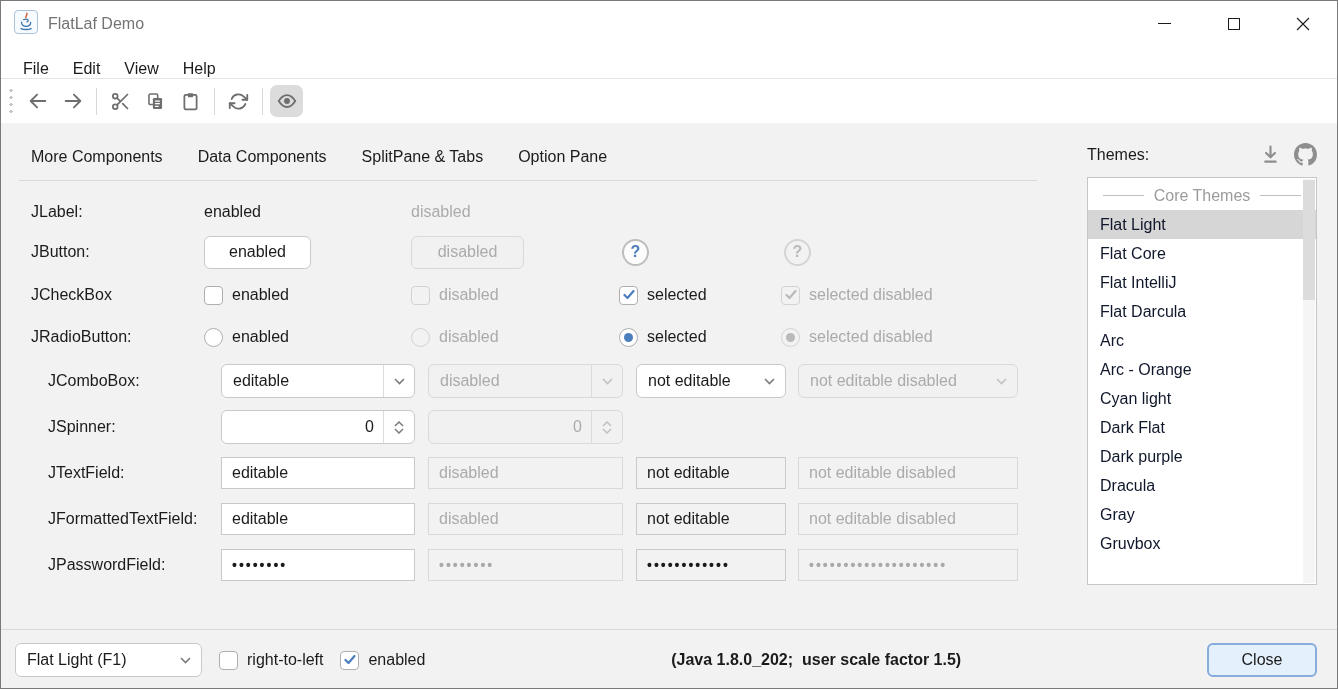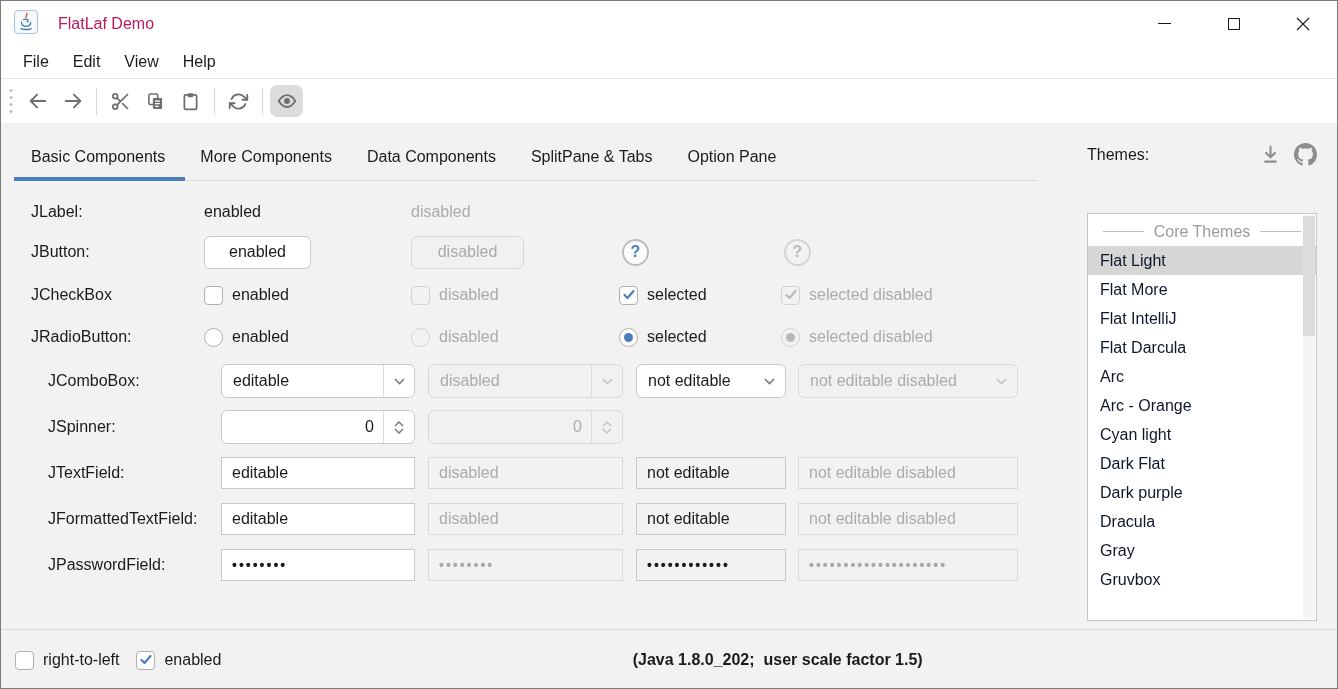--- a/index.html
+++ b/index.html
@@ -3,27 +3,27 @@
 <meta charset="utf-8">
 <style>
   * { box-sizing: border-box; margin: 0; padding: 0; }
   body { font-family: "Liberation Sans", sans-serif; background:#cfcfcf; }
   .window{
     width:1338px;height:689px;background:#F2F2F2;position:relative;
     border:1px solid #7a7a7a; overflow:hidden; color:#1b1b1b; font-size:16px;
   }
   
   .titlebar{height:45px;background:#fff;display:flex;align-items:center;padding-left:13px;}
-  .title-text{margin-left:20px;font-size:16px;color:#be185d;}
+  .title-text{margin-left:10px;font-size:16px;color:#737373;}
   .win-controls{margin-left:auto;display:flex;height:100%;}
   .win-btn{width:69px;height:100%;display:flex;align-items:center;justify-content:center;cursor:default;}
   .glyph-min{width:13px;height:1px;background:#1b1b1b;display:block;}
   .glyph-max{width:12px;height:12px;border:1px solid #1b1b1b;display:block;}
   
-  .menubar{height:33px;background:#fff;display:flex;align-items:center;padding-left:11px;border-bottom:1px solid #E4E4E4;}
+  .menubar{height:33px;background:#fff;display:flex;align-items:flex-end;padding-left:11px;border-bottom:1px solid #E4E4E4;}
   .menu-item{padding:0 12px;font-size:16px;color:#1b1b1b;}
   .menu-item:first-child{padding-left:0;margin-left:11px;}
   
   .toolbar{height:44px;background:#fff;display:flex;align-items:center;padding-left:5px;}
   .grip{width:4px;height:28px;margin:0 7px 0 3px;
     background-image:radial-gradient(circle,#C6C6C6 1.5px,transparent 1.8px);
     background-size:4px 7px;background-position:center top;background-repeat:repeat-y;}
   .tb-btn{width:33px;height:32px;display:flex;align-items:center;justify-content:center;border-radius:7px;margin:0 1px;}
   .tb-btn.toggled{background:#DCDCDC;}
   .tb-sep{width:1px;height:27px;background:#D8D8D8;margin:0 6px;}
@@ -72,21 +72,21 @@
       padding:0 10px;font-size:16px;color:#1b1b1b;}
   .tf.noneditable{background:#F2F2F2;}
   .tf.disabled{background:#F2F2F2;border-color:#D9D9D9;color:#ABABAB;}
   .pw{font-weight:bold;letter-spacing:2px;font-size:14px;}
   .pw.dis{color:#A9A9A9;}
   
   .themes{width:264px;padding:20px 20px 0 14px;display:flex;flex-direction:column;}
   .themes-head{display:flex;align-items:center;margin:0 0 11px 0;}
   .themes-title{font-size:16px;}
   .themes-icons{margin-left:auto;display:flex;align-items:center;gap:13px;}
-  .theme-list{border:1px solid #C6C6C6;background:#fff;height:408px;position:relative;overflow:hidden;padding-top:3px;margin-top:36px;}
+  .theme-list{border:1px solid #C6C6C6;background:#fff;height:408px;position:relative;overflow:hidden;padding-top:3px;}
   .t-item{height:29px;display:flex;align-items:center;padding-left:12px;font-size:16px;color:#0f172a;}
   .t-item.selected{background:#D6D6D6;}
   .t-sep{height:29px;display:flex;align-items:center;gap:10px;padding:0 15px;color:#9B9B9B;font-size:16px;}
   .t-sep::before,.t-sep::after{content:"";flex:1;height:1px;background:#BFBFBF;}
   .v-scrollbar{position:absolute;top:1px;right:1px;bottom:1px;width:12px;background:#F5F5F5;}
   .v-thumb{position:absolute;top:1px;left:0;width:12px;height:120px;background:#DCDCDC;}
   
   .bottombar{height:61px;border-top:1px solid #D9D9D9;background:#F2F2F2;display:flex;align-items:center;
       padding:0 20px 0 14px;gap:17px;}
   .status{flex:1;text-align:center;font-size:16px;white-space:pre;font-weight:bold;}
@@ -182,21 +182,20 @@
           <circle cx="12" cy="12" r="3.2" fill="#6E6E6E"></circle>
         </svg>
     </div>
   </div>
 
   <div class="content">
 
     <div class="main">
 
       <div class="tabs">
-        <span class="tab selected">Basic Components</span>
         <span class="tab">More Components</span>
         <span class="tab">Data Components</span>
         <span class="tab">SplitPane &amp; Tabs</span>
         <span class="tab">Option Pane</span>
       </div>
 
       <div class="rows">
 
         <div class="crow h36">
           <span class="col-label">JLabel:</span>
@@ -424,48 +423,57 @@
           <svg width="23" height="23" viewBox="0 0 16 16">
               <path fill="#8E8E8E" d="M8 0C3.58 0 0 3.58 0 8c0 3.54 2.29 6.53 5.47 7.59.4.07.55-.17.55-.38 0-.19-.01-.82-.01-1.49-2.01.37-2.53-.49-2.69-.94-.09-.23-.48-.94-.82-1.13-.28-.15-.68-.52-.01-.53.63-.01 1.08.58 1.23.82.72 1.21 1.87.87 2.33.66.07-.52.28-.87.51-1.07-1.78-.2-3.64-.89-3.64-3.95 0-.87.31-1.59.82-2.15-.08-.2-.36-1.02.08-2.12 0 0 .67-.21 2.2.82.64-.18 1.32-.27 2-.27s1.36.09 2 .27c1.53-1.04 2.2-.82 2.2-.82.44 1.1.16 1.92.08 2.12.51.56.82 1.27.82 2.15 0 3.07-1.87 3.75-3.65 3.95.29.25.54.73.54 1.48 0 1.07-.01 1.93-.01 2.2 0 .21.15.46.55.38A8.01 8.01 0 0 0 16 8c0-4.42-3.58-8-8-8z"></path>
             </svg>
         </span>
       </div>
       <div class="theme-list">
         <div class="t-sep">
             <span>Core Themes</span>
           </div>
         <div class="t-item selected">Flat Light</div>
-        <div class="t-item">Flat More</div>
+        <div class="t-item">Flat Core</div>
         <div class="t-item">Flat IntelliJ</div>
         <div class="t-item">Flat Darcula</div>
         <div class="t-item">Arc</div>
         <div class="t-item">Arc - Orange</div>
         <div class="t-item">Cyan light</div>
         <div class="t-item">Dark Flat</div>
         <div class="t-item">Dark purple</div>
         <div class="t-item">Dracula</div>
         <div class="t-item">Gray</div>
         <div class="t-item">Gruvbox</div>
         <div class="v-scrollbar">
             <span class="v-thumb"></span>
           </div>
       </div>
     </div>
 
   </div>
 
   <div class="bottombar">
+    <span class="combo w187">
+        <span>Flat Light (F1)</span>
+        <span class="arrow-zone">
+          <svg width="11" height="7" viewBox="0 0 11 7">
+            <path d="M1 1l4.5 4.5L10 1" fill="none" stroke="#7B7B7B" stroke-width="1.6"></path>
+          </svg>
+        </span>
+      </span>
     <span class="cb">
         <span class="cb-box"></span>
         <span>right-to-left</span>
       </span>
     <span class="cb">
         <span class="cb-box">
           <svg width="12" height="10" viewBox="0 0 12 10">
             <path d="M1.5 5l3 3 6-7" fill="none" stroke="#4A7EBD" stroke-width="2.2" stroke-linecap="round" stroke-linejoin="round"></path>
           </svg>
         </span>
         <span>enabled</span>
       </span>
     <span class="status">(Java 1.8.0_202;  user scale factor 1.5)</span>
+    <button class="close-btn">Close</button>
   </div>
 
 </div>
 
 </body></html>

